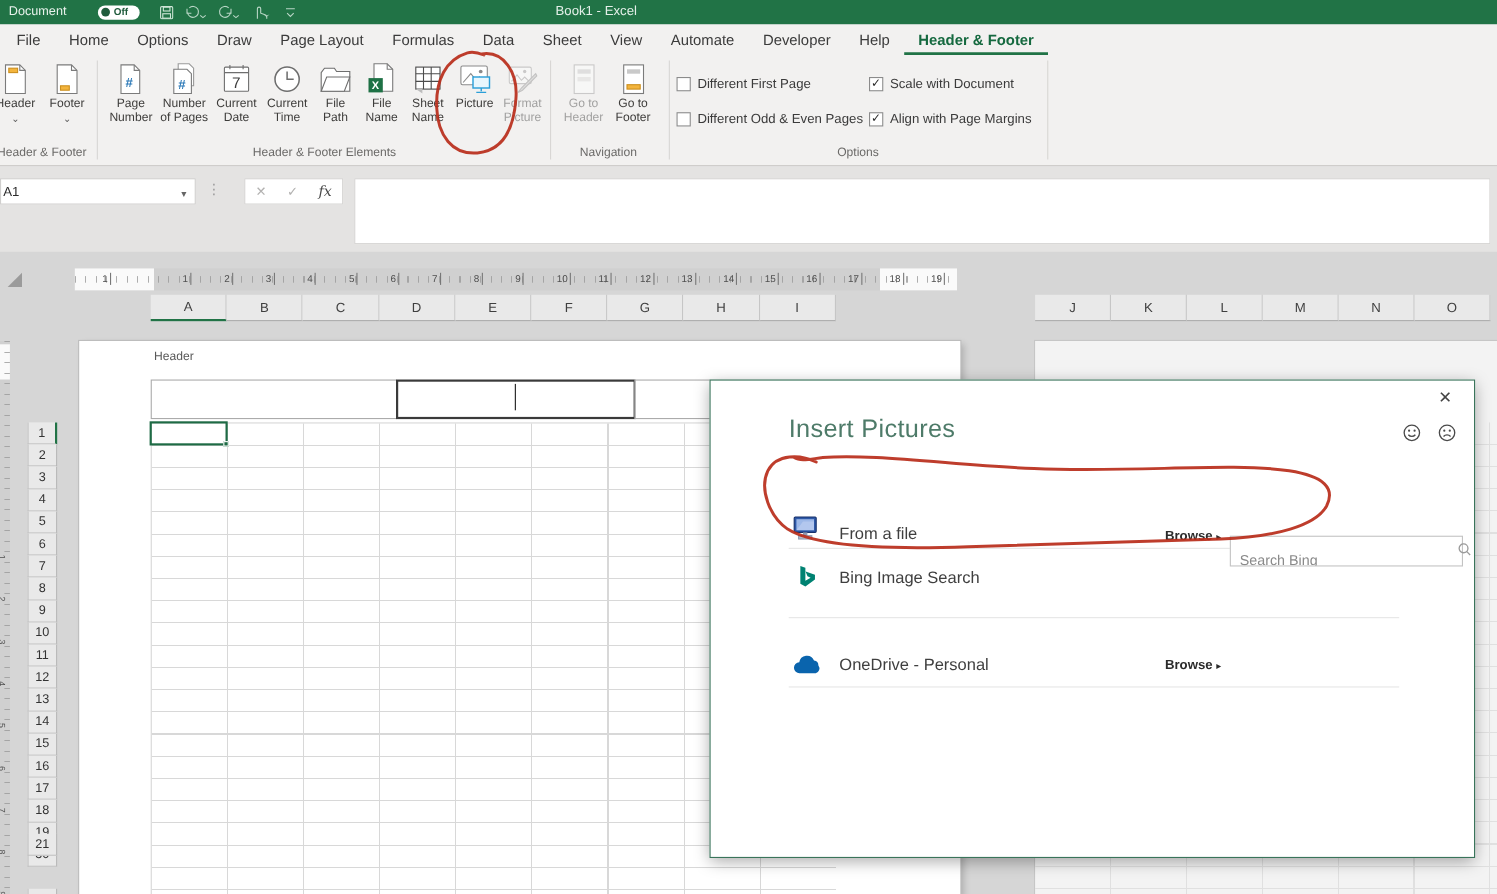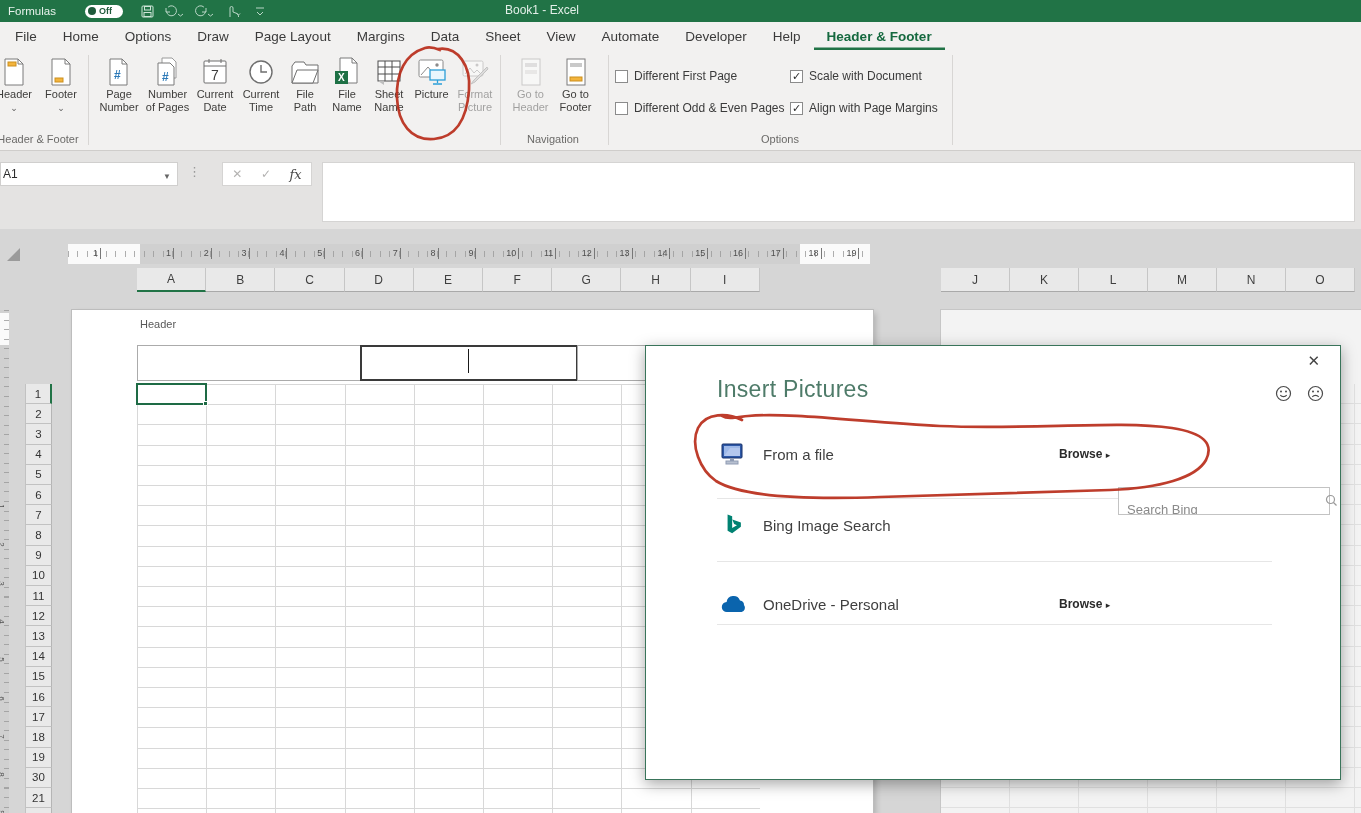--- a/index.html
+++ b/index.html
@@ -97,21 +97,21 @@
   #bing-input::placeholder { color:#8a8a8a; }
   .in-mag { position:absolute; left:608px; top:-8px; }
 
   #annotations { position:absolute; left:0; top:0; z-index:60; pointer-events:none; }
 </style>
 </head>
 <body>
 
 <div id="titlebar">
   <div class="autosave">
-    <span class="tb-text">Formulas</span>
+    <span class="tb-text">Document</span>
     <span class="as-pill">
       <span class="as-dot"></span>
       <span class="as-off">Off</span>
     </span>
   </div>
   <div class="qat">
     <span>
         <svg width="13" height="13" viewBox="0 0 13 13">
           <rect x="1" y="1" width="11" height="11" rx="1" fill="none" stroke="#cfe6d8"></rect>
           <rect x="3.5" y="1.5" width="6" height="3.5" fill="none" stroke="#cfe6d8"></rect>
@@ -146,21 +146,21 @@
   </div>
   <div id="doc-title">Book1 - Excel</div>
 </div>
 
 <div id="tabs">
     <div class="tab">File</div>
     <div class="tab">Home</div>
     <div class="tab">Options</div>
     <div class="tab">Draw</div>
     <div class="tab">Page Layout</div>
-    <div class="tab">Margins</div>
+    <div class="tab">Formulas</div>
     <div class="tab">Data</div>
     <div class="tab">Sheet</div>
     <div class="tab">View</div>
     <div class="tab">Automate</div>
     <div class="tab">Developer</div>
     <div class="tab">Help</div>
     <div class="tab active">Header &amp; Footer</div>
   </div>
 
 <div id="ribbon">
@@ -285,20 +285,21 @@
         <svg width="30" height="30" viewBox="0 0 30 30">
           <rect x="3" y="4" width="20" height="15" rx="1.5" fill="#fff" stroke="#9a9a9a"></rect>
           <circle cx="17" cy="8" r="1.5" fill="#9a9a9a"></circle>
           <path d="M5 17l5-6 4 5 3-3 4 4" stroke="#9a9a9a" fill="none"></path>
           <path d="M27 10L14 23l-3 4 4-2L28 12z" fill="#c4c4c4" stroke="#8a8a8a"></path>
         </svg>
       </span>
     <div class="bl">Format</div>
     <div class="bl">Picture</div>
   </div>
+  <div class="rgroup-label" style="left:95px;width:400px;">Header &amp; Footer Elements</div>
   <div class="rsep" style="left:500px;"></div>
 
   <div class="rbtn disabled" style="left:508px;width:45px;">
     <span class="ric">
         <svg width="24" height="30" viewBox="0 0 24 30">
           <rect x="3" y="2" width="18" height="26" fill="#fff" stroke="#9a9a9a"></rect>
           <rect x="6" y="6" width="12" height="4" fill="#c9c9c9"></rect>
           <rect x="6" y="13" width="12" height="4" fill="#dcdcdc"></rect>
         </svg>
       </span>
@@ -437,21 +438,21 @@
     <div class="rowhead" style="top: 357px; height: 20.2px;">11</div>
     <div class="rowhead" style="top: 377.2px; height: 20.2px;">12</div>
     <div class="rowhead" style="top: 397.4px; height: 20.2px;">13</div>
     <div class="rowhead" style="top: 417.6px; height: 20.2px;">14</div>
     <div class="rowhead" style="top: 437.8px; height: 20.2px;">15</div>
     <div class="rowhead" style="top: 458px; height: 20.2px;">16</div>
     <div class="rowhead" style="top: 478.2px; height: 20.2px;">17</div>
     <div class="rowhead" style="top: 498.4px; height: 20.2px;">18</div>
     <div class="rowhead" style="top: 518.6px; height: 20.2px;">19</div>
     <div class="rowhead" style="top: 538.8px; height: 20.2px;">30</div>
-    <div class="rowhead" style="top: 559px; height: 20.2px;">21</div>
+    <div class="rowhead" style="top: 529px; height: 20.2px;">21</div>
     <div class="rowhead" style="top: 579.2px; height: 20.2px;">22</div>
   </div>
 
 <div id="dialog">
   <div id="dlg-close">✕</div>
   <div id="dlg-title">Insert Pictures</div>
   <span class="dlg-face" style="right:48px;">
     <svg width="17" height="17" viewBox="0 0 17 17">
         <circle cx="8.5" cy="8.5" r="7" fill="none" stroke="#4a4a4a" stroke-width="1.2"></circle>
         <circle cx="6" cy="6.5" r="1" fill="#4a4a4a"></circle>
@@ -461,21 +462,21 @@
   </span>
   <span class="dlg-face" style="right:16px;">
     <svg width="17" height="17" viewBox="0 0 17 17">
         <circle cx="8.5" cy="8.5" r="7" fill="none" stroke="#4a4a4a" stroke-width="1.2"></circle>
         <circle cx="6" cy="6.5" r="1" fill="#4a4a4a"></circle>
         <circle cx="11" cy="6.5" r="1" fill="#4a4a4a"></circle>
         <path d="M5.3 11.8a4.2 4.2 0 0 1 6.4 0" fill="none" stroke="#4a4a4a" stroke-width="1.2"></path>
       </svg>
   </span>
 
-  <div class="dlg-row" style="top:84px;">
+  <div class="dlg-row" style="top:100px;align-items:flex-end;">
     <span class="dlg-ic">
       <svg width="28" height="27" viewBox="0 0 28 27">
           <rect x="2" y="3" width="20" height="14" rx="1" fill="#2e59a8" stroke="#16306b"></rect>
           <rect x="4" y="5" width="16" height="10" fill="#9db8e8"></rect>
           <path d="M4 15l6-8h10v8z" fill="#c4d4f2" opacity=".55"></path>
           <rect x="10" y="17" width="4" height="3" fill="#8f9bb3"></rect>
           <rect x="6" y="20" width="12" height="3" fill="#b7c0d0" stroke="#8f9bb3"></rect>
         </svg>
     </span>
     <span class="dlg-label">From a file</span>

